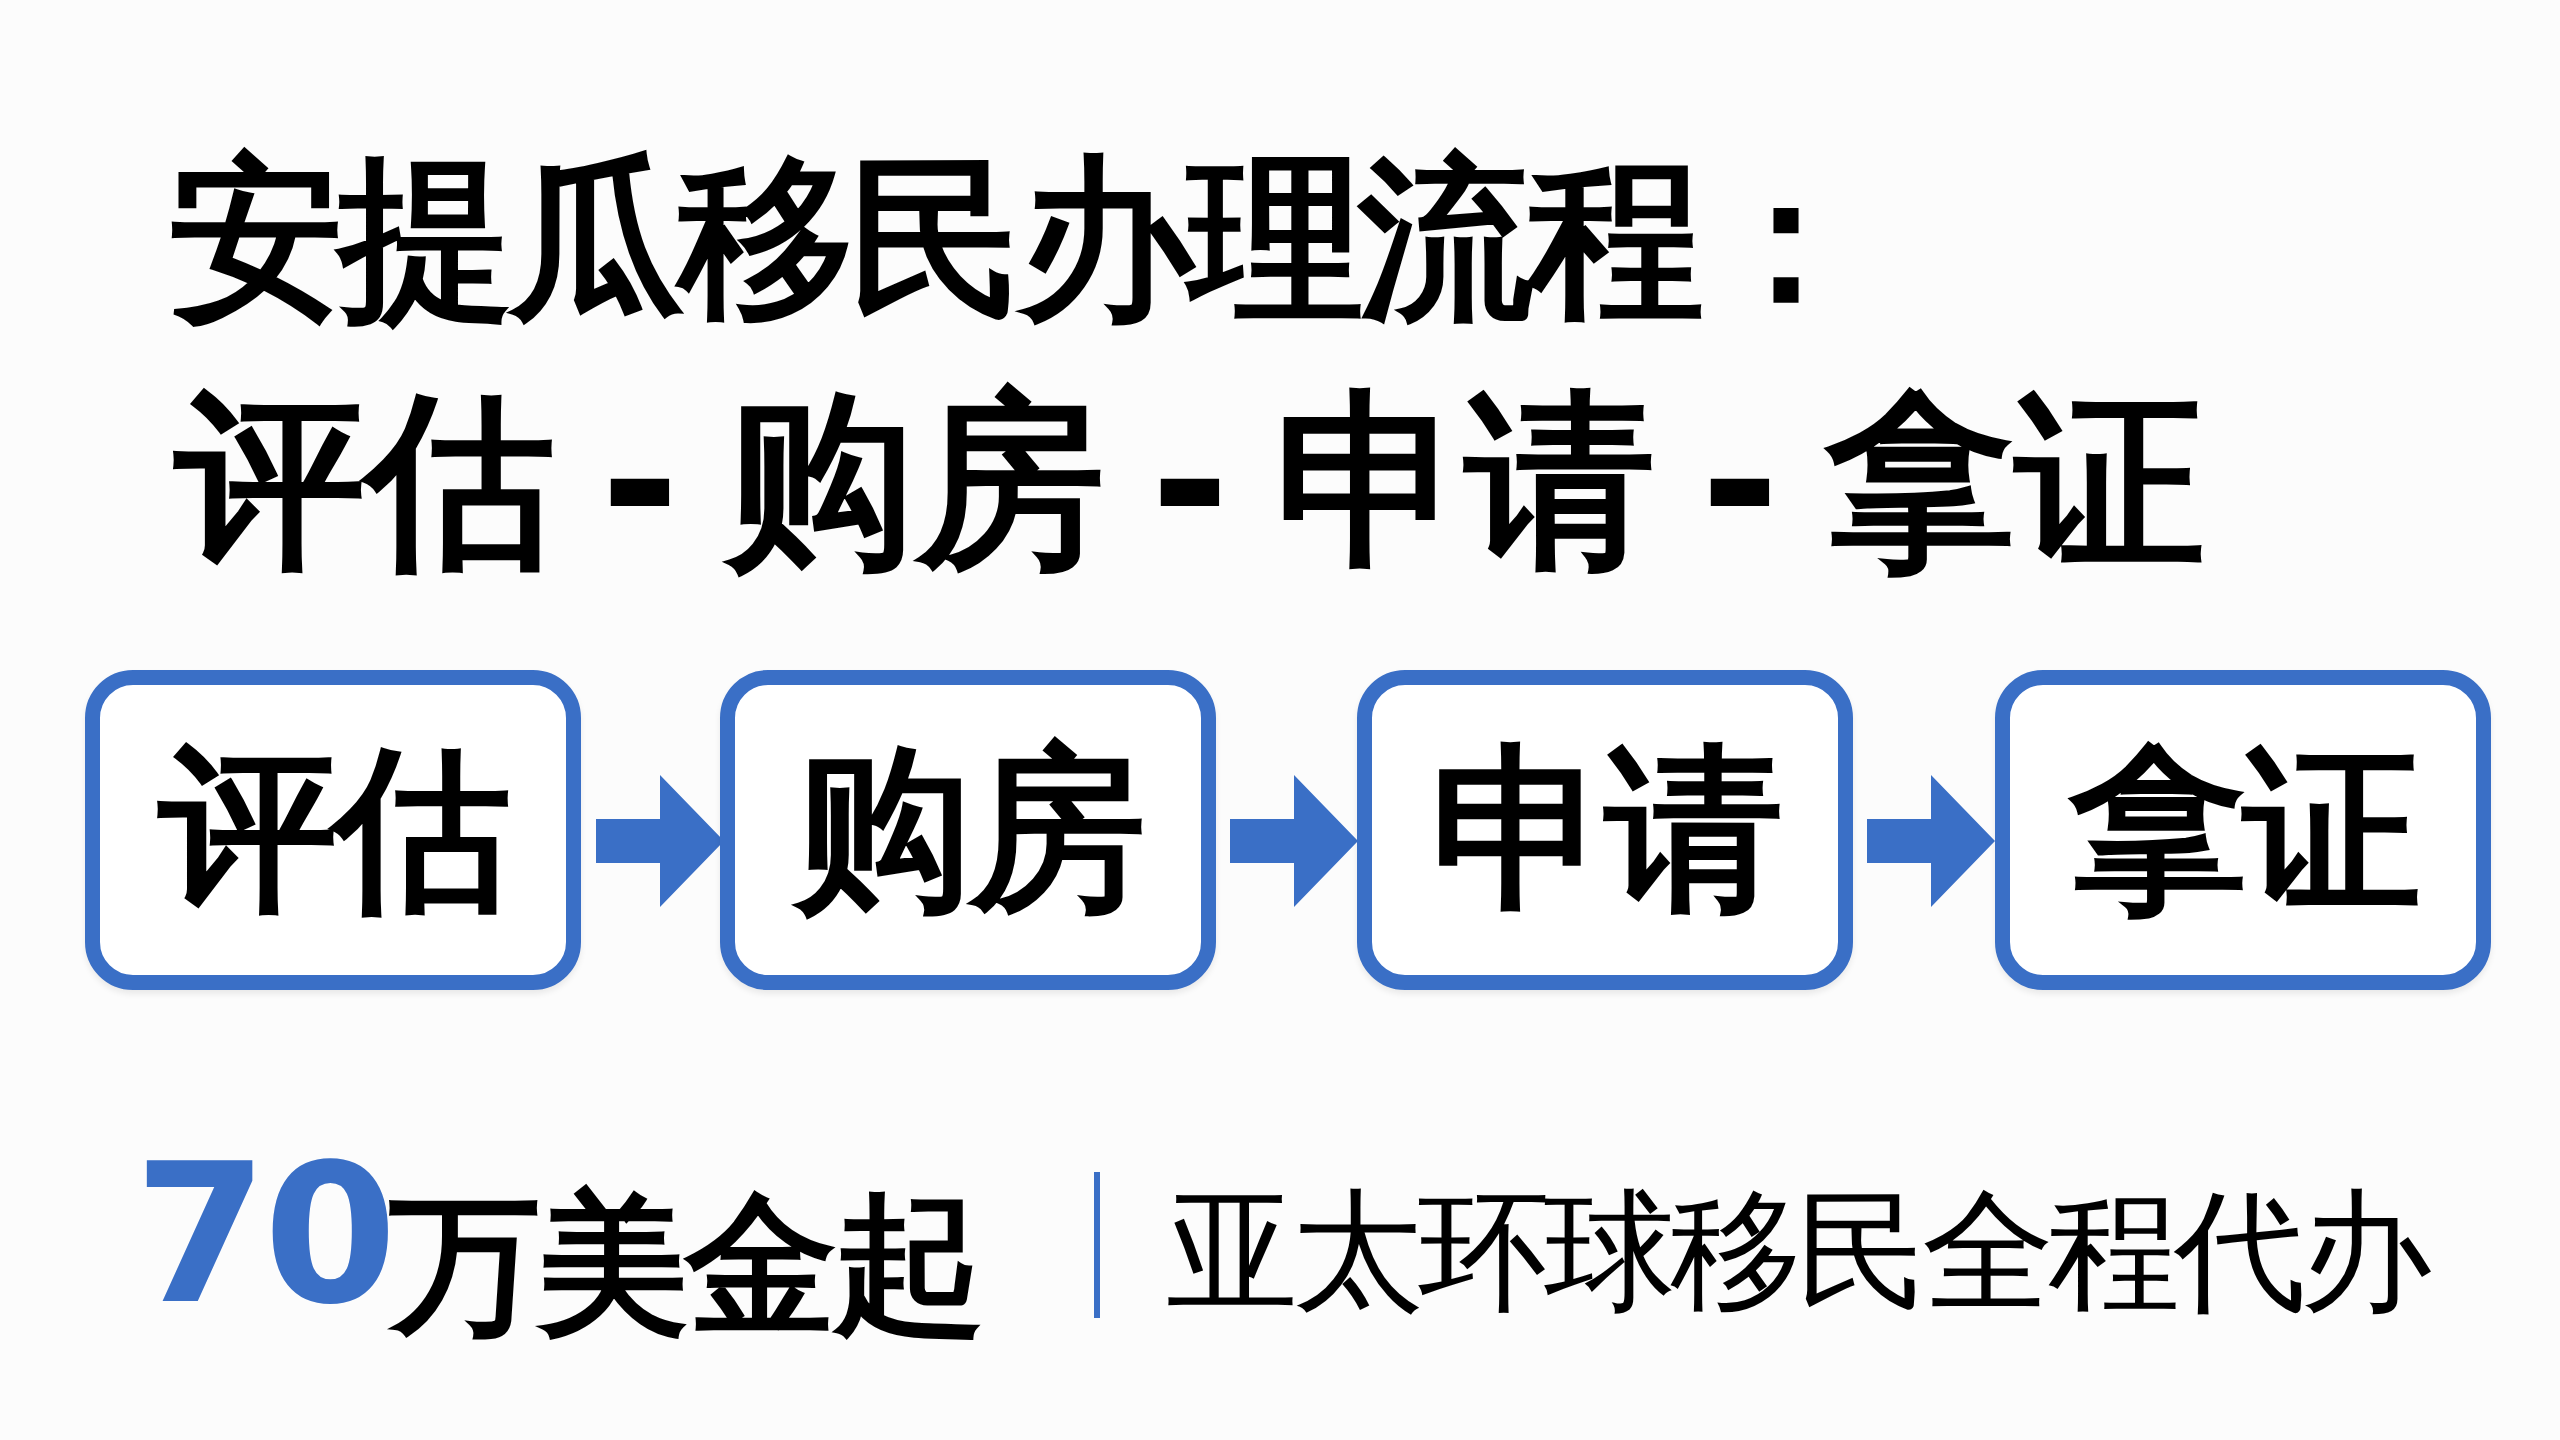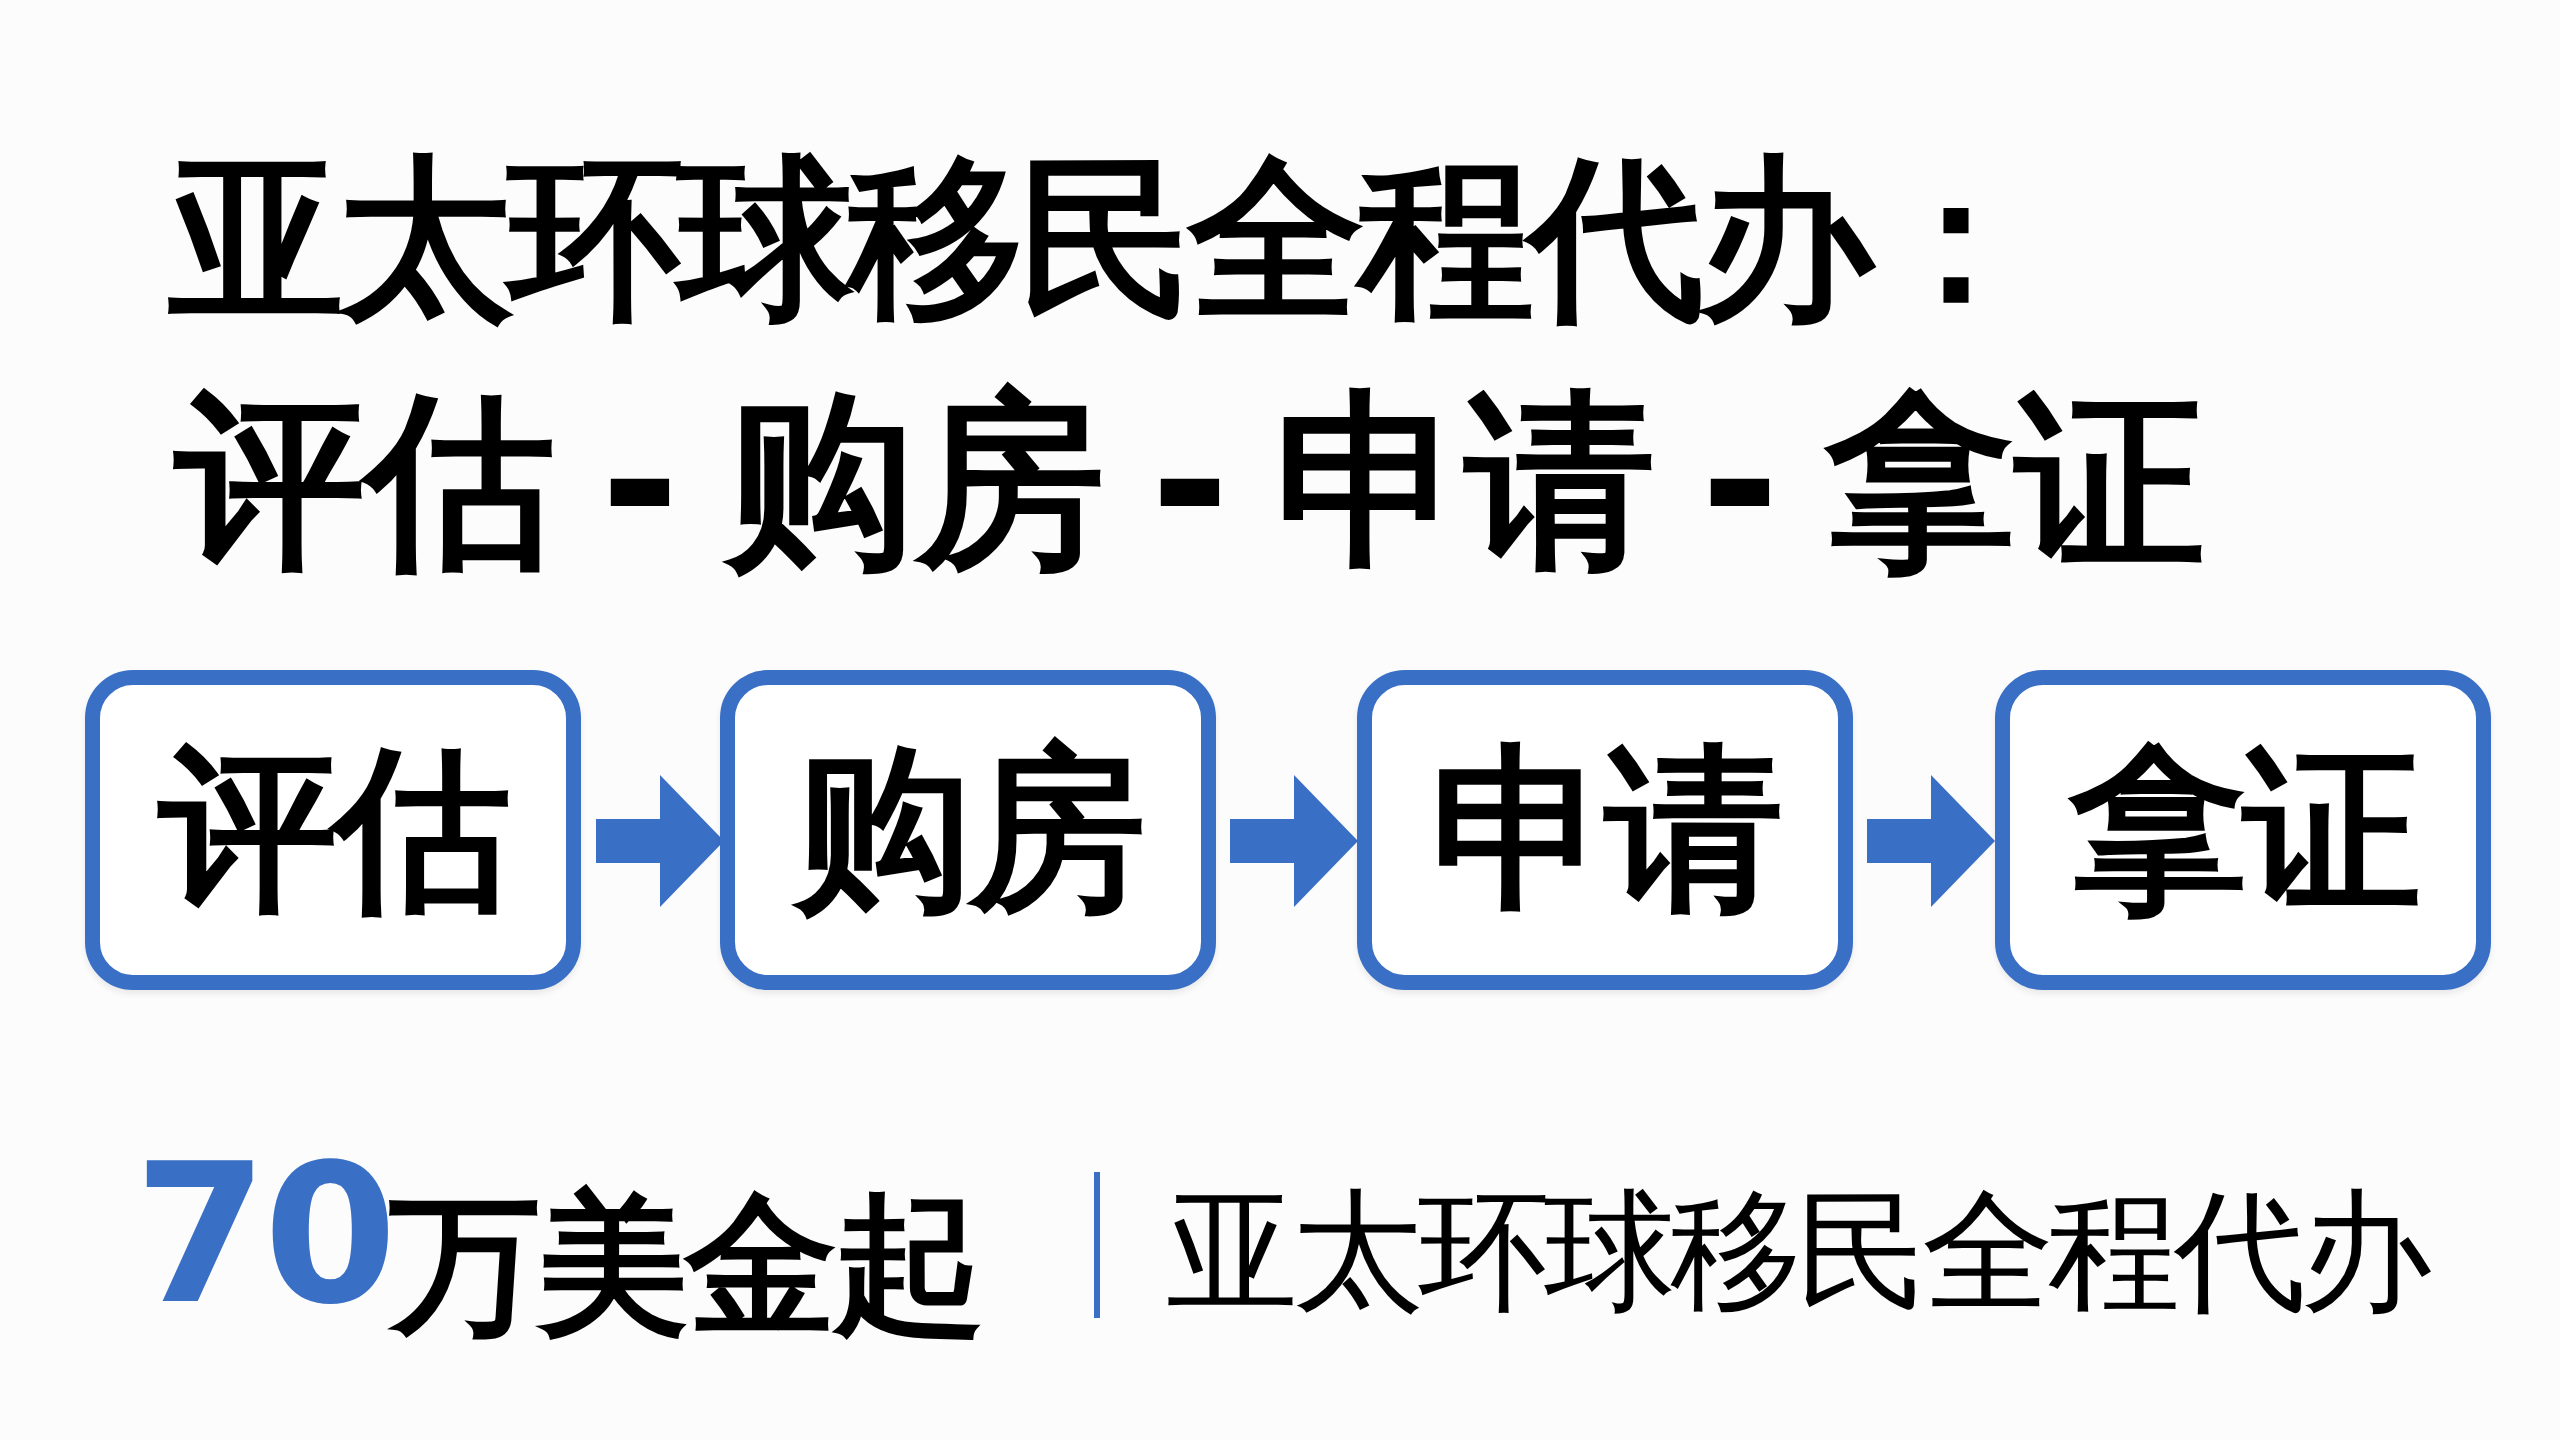--- a/index.html
+++ b/index.html
@@ -42,21 +42,21 @@
     position: absolute; left: 960px; top: 42px; width: 6px; height: 146px; background: #3a6fc6;
   }
   .service-text {
     position: absolute; left: 1032px; top: 36px; font-size: 132px; font-weight: 400;
     line-height: 170px; letter-spacing: -6px;
   }
 </style>
 </head>
 <body>
 
-<div id="title1" class="title-line">亚太环球移民全程代办：</div>
+<div id="title1" class="title-line">安提瓜移民办理流程：</div>
 
 <div id="title2" class="title-line">
   <span>评估</span><span class="sep">-</span><span>购房</span><span class="sep">-</span><span>申请</span><span class="sep">-</span><span>拿证</span>
 </div>
 
 <div class="flow">
   <div class="step" style="left:85px;">
     <span>评估</span>
   </div>
   <div class="arrow" style="left:596px;">

